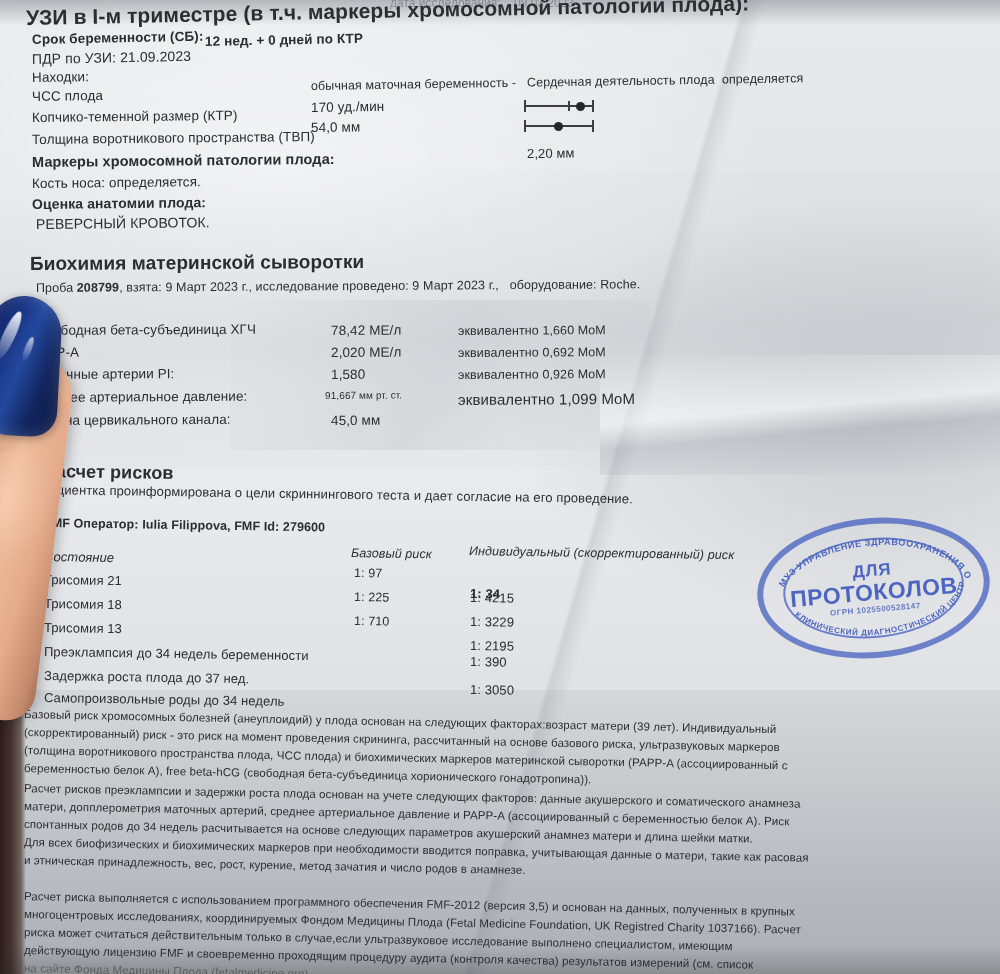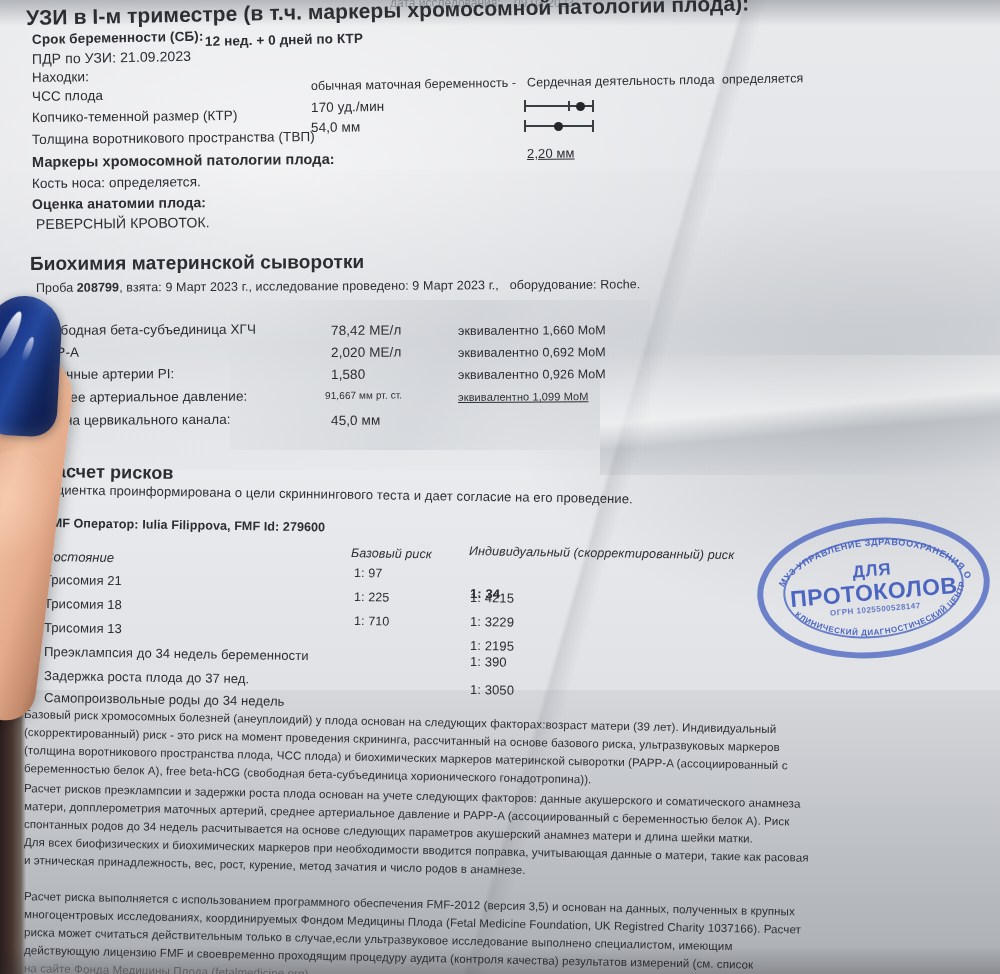--- a/index.html
+++ b/index.html
@@ -167,21 +167,21 @@
   <div class="t rot-c" style="left:32px;top:110px;font-size:13.5px;">Копчико-теменной размер (КТР)</div>
   <div class="t rot-c" style="left:311px;top:120px;font-size:13.5px;">54,0 мм</div>
   <div class="marker" style="left:524px;top:120px;width:70px;">
     <div class="bar"></div>
       <div class="cap l"></div>
       <div class="cap r"></div>
     <div class="dot" style="left:30px;"></div>
   </div>
 
   <div class="t rot-c" style="left:32px;top:132px;font-size:13.5px;">Толщина воротникового пространства (ТВП)</div>
-  <div class="t rot-c" style="left:527px;top:146px;font-size:13px;text-decoration:underline;">2,20 мм</div>
+  <div class="t rot-c" style="left:527px;top:146px;font-size:13px;">2,20 мм</div>
 
   <div class="t b rot-c" style="left:32px;top:154px;font-size:14.5px;">Маркеры хромосомной патологии плода:</div>
   <div class="t rot-c" style="left:32px;top:176px;font-size:13.5px;">Кость носа: определяется.</div>
   <div class="t b rot-c" style="left:32px;top:196px;font-size:14px;">Оценка анатомии плода:</div>
   <div class="t rot-c" style="left:36px;top:216px;font-size:14px;">РЕВЕРСНЫЙ КРОВОТОК.</div>
 
   <div class="t b rot-d" style="left:30px;top:253px;font-size:19px;">Биохимия материнской сыворотки</div>
 
   <div class="t rot-d" style="left:36px;top:281px;font-size:12.5px;"><span>Проба</span> <span class="b">208799</span><span>, взята: 9 Март 2023 г., исследование проведено: 9 Март 2023 г.,   оборудование: Roche.</span></div>
 
@@ -192,21 +192,21 @@
   <div class="t rot-d" style="left:30px;top:345px;font-size:13.5px;">PAPP-A</div>
   <div class="t rot-d" style="left:331px;top:345px;font-size:13.5px;">2,020 МЕ/л</div>
   <div class="t rot-d" style="left:458px;top:346px;font-size:12.5px;">эквивалентно 0,692 MoM</div>
 
   <div class="t rot-d" style="left:34px;top:367px;font-size:13.5px;">Маточные артерии PI:</div>
   <div class="t rot-d" style="left:331px;top:367px;font-size:13.5px;">1,580</div>
   <div class="t rot-d" style="left:458px;top:368px;font-size:12.5px;">эквивалентно 0,926 MoM</div>
 
   <div class="t rot-d" style="left:30px;top:390px;font-size:13.5px;">Среднее артериальное давление:</div>
   <div class="t rot-d" style="left:325px;top:390px;font-size:10px;">91,667 мм рт. ст.</div>
-  <div class="t rot-d" style="left:458px;top:391px;font-size:11px;text-decoration:underline;">эквивалентно 1,099 MoM</div>
+  <div class="t rot-d" style="left:458px;top:391px;font-size:15px;">эквивалентно 1,099 MoM</div>
 
   <div class="t rot-d" style="left:40px;top:413px;font-size:13.5px;">Длина цервикального канала:</div>
   <div class="t rot-d" style="left:331px;top:413px;font-size:13.5px;">45,0 мм</div>
 
   <div class="t b rot-e" style="left:44px;top:461px;font-size:18px;">Расчет рисков</div>
   <div class="t rot-e" style="left:40px;top:482px;font-size:13px;">Пациентка проинформирована о цели скриннингового теста и дает согласие на его проведение.</div>
 
   <div class="t b rot-e" style="left:44px;top:516px;font-size:12.5px;">FMF Оператор: Iulia Filippova, FMF Id: 279600</div>
 
   <div class="t i rot-e" style="left:44px;top:549px;font-size:13px;">Состояние</div>

